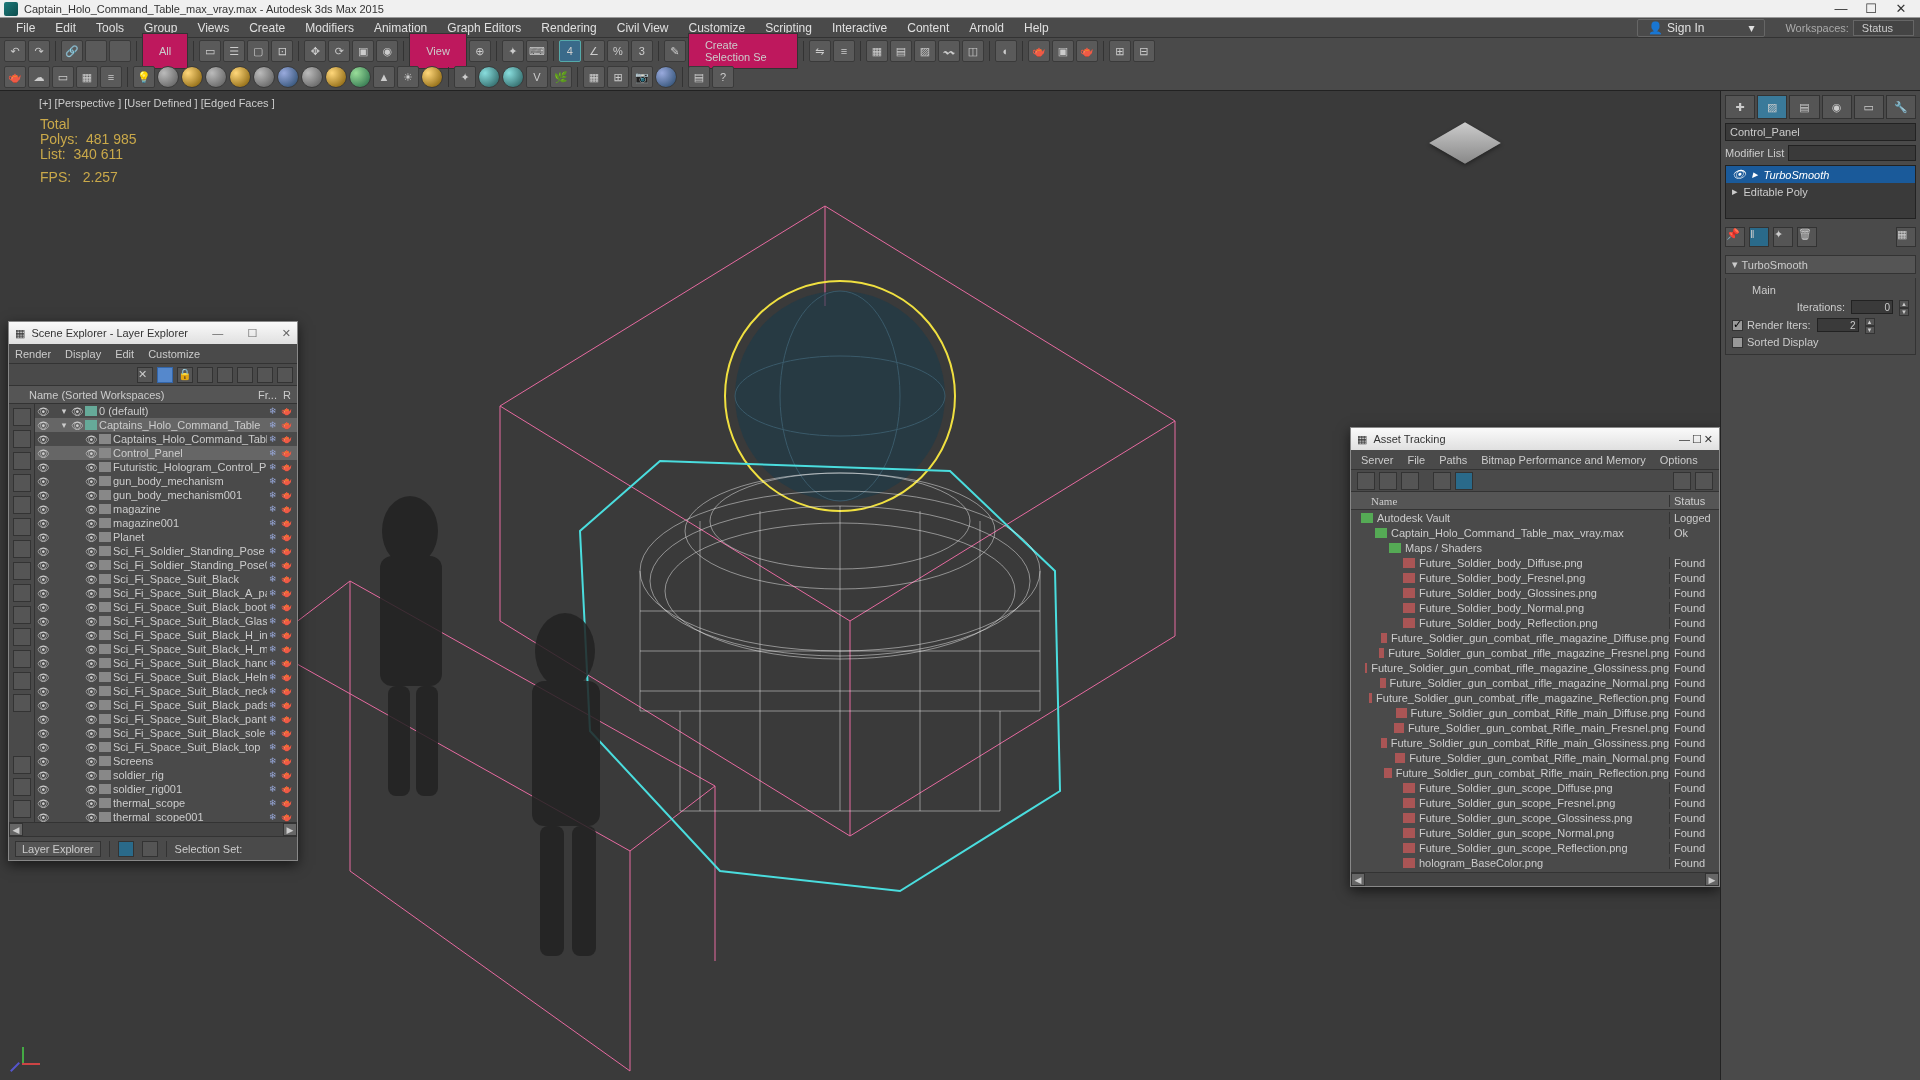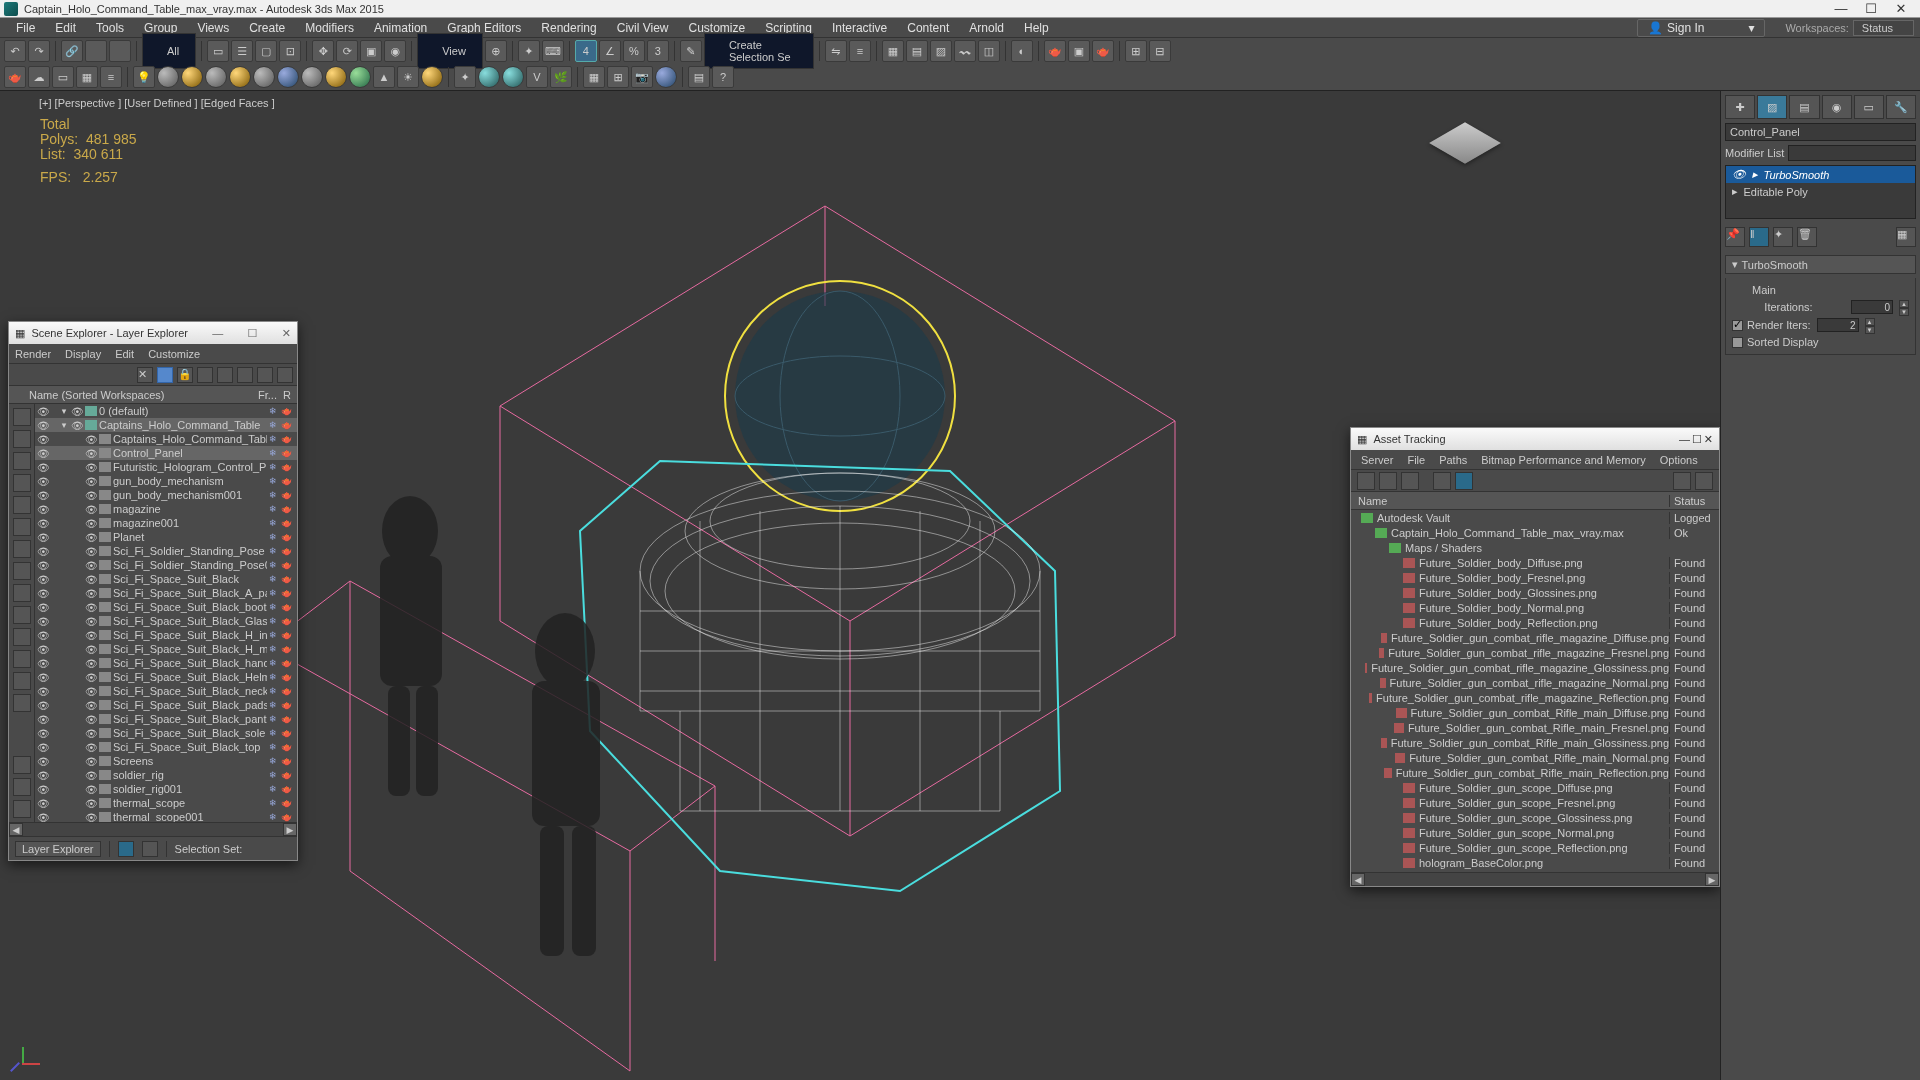--- a/index.html
+++ b/index.html
@@ -23,21 +23,21 @@
 .toolbars { background: #4a4a4a; border-bottom: 1px solid #222; }
 .toolrow { height: 26px; display: flex; align-items: center; padding: 0 4px; gap:2px;}
 .toolbtn { width: 22px; height: 22px; background: #5a5a5a; border: 1px solid #3a3a3a; border-radius: 2px; display:flex;align-items:center;justify-content:center; cursor:pointer;}
 .toolbtn.sphere { border-radius:50%; background:radial-gradient(circle at 30% 30%, #bbb, #555);}
 .toolbtn.sphere.gold { background:radial-gradient(circle at 30% 30%, #ffd77a, #7a5500);}
 .toolbtn.sphere.blue { background:radial-gradient(circle at 30% 30%, #9ad, #246);}
 .toolbtn.sphere.green { background:radial-gradient(circle at 30% 30%, #9d9, #264);}
 .toolbtn.sphere.teal { background:radial-gradient(circle at 30% 30%, #8dd, #255);}
 .toolbtn.active { background:#3a6a8a; border-color:#5aa;}
 .toolsep { width:1px; height:20px; background:#333; margin:0 3px;}
-.toolcombo { height:36px; background:#0f172a;border:1px solid #333;color:#ccc;padding:0 16px 0 24px; font-size:11px;display:flex;align-items:center;}
+.toolcombo { height:36px; background:#be185d;border:1px solid #333;color:#ccc;padding:0 16px 0 16px; font-size:11px;display:flex;align-items:center;}
 
 
 .main { position:relative; height: calc(100% - 18px - 20px - 52px); display:flex;}
 .viewport { flex:1; background:#3a3a3a; position:relative; overflow:hidden;}
 .viewport-label { position:absolute; top:6px; left:8px; color:#ccc; font-size:11px;padding-left:31px;}
 .stats { position:absolute; top:26px; left:40px; color:#caa94a; font-size:14px; line-height:15px;}
 .viewcube { position:absolute; top:20px; right:220px; width:70px; height:70px; }
 .viewcube .cube { width:40px;height:40px;background:linear-gradient(135deg,#ccc,#888);transform:rotate(45deg) skew(-15deg,-15deg);margin:12px auto;box-shadow:2px 2px 4px rgba(0,0,0,.4);}
 
 .scene-canvas { position:absolute; inset:0; width:100%; height:100%; }
@@ -52,21 +52,21 @@
 .modcombo{height:16px;background:#3a3a3a;border:1px solid #222;}
 .modstack { background:#3a3a3a; border:1px solid #222; height:54px;}
 .modstack-item { padding:2px 6px; display:flex;align-items:center;gap:6px;}
 .modstack-item.sel { background:#1a5a9a; color:#fff; font-style:italic;}
 .modtoolbar { display:flex; gap:4px; padding:4px 0;}
 .modbtn { width:20px;height:20px;background:#555;border:1px solid #333;cursor:pointer;}
 .modbtn.active{background:#2a6a8a;}
 .rollout-hdr { background:#555;border:1px solid #333;padding:2px 6px;display:flex;align-items:center;gap:4px;}
 .rollout-body { border:1px solid #333;border-top:none;padding:6px;display:flex;flex-direction:column;gap:4px;}
 .param-row { display:flex;align-items:center;gap:6px;font-size:11px;}
-.param-row .plabel{flex:1;text-align:center;}
+.param-row .plabel{flex:1;text-align:right;}
 .spinner { width:42px;height:14px;background:#3a3a3a;border:1px solid #222;color:#ccc;text-align:right;padding:0 2px;font-size:10px;display:flex;align-items:center;justify-content:flex-end;}
 .spinbtns{width:10px;height:14px;display:flex;flex-direction:column;}
 .spinbtns div{flex:1;background:#555;border:1px solid #333;font-size:6px;display:flex;align-items:center;justify-content:center;}
 .chk{display:flex;align-items:center;gap:4px;}
 .chk .box{width:11px;height:11px;background:#999;border:1px solid #333;position:relative;}
 .chk .box.checked::after{content:"✓";position:absolute;top:-3px;left:0;color:#000;font-size:11px;}
 
 
 .scene-explorer { position:absolute; top:230px; left:8px; width:290px; height:540px; background:#4a4a4a; border:1px solid #888; box-shadow:0 4px 12px rgba(0,0,0,.6); display:flex;flex-direction:column;}
 .se-title { height:22px; background:linear-gradient(#fafafa,#e0e0e0); color:#333;display:flex;align-items:center;padding:0 6px;gap:6px;}
@@ -97,21 +97,21 @@
 
 
 .asset-track { position:absolute; top:336px; right:0; width:370px; height:460px; background:#4a4a4a; border:1px solid #888; box-shadow:0 4px 12px rgba(0,0,0,.6);display:flex;flex-direction:column;}
 .at-title { height:22px; background:linear-gradient(#fafafa,#e0e0e0);color:#333;display:flex;align-items:center;padding:0 6px;gap:6px;}
 .at-title .winbtns{margin-left:auto;display:flex;gap:2px;}
 .at-menu{height:20px;display:flex;align-items:center;gap:14px;padding:0 10px;border-bottom:1px solid #333;}
 .at-tools{height:22px;display:flex;align-items:center;gap:4px;padding:0 6px;border-bottom:1px solid #333;}
 .at-tools .tb{width:18px;height:18px;background:#555;border:1px solid #333;}
 .at-tools .sp{flex:1;}
 .at-hdr{height:18px;background:#555;display:flex;align-items:center;border-bottom:1px solid #333;}
-.at-hdr .c1{flex:1;padding-left:7px;} .at-hdr .c2{width:50px;border-left:1px solid #333;padding-left:4px;}
+.at-hdr .c1{flex:1;padding-left:20px;font-family:Liberation Serif, serif;} .at-hdr .c2{width:50px;border-left:1px solid #333;padding-left:4px;}
 .at-body{flex:1;overflow:auto;}
 .at-row{height:15px;display:flex;align-items:center;font-size:11px;}
 .at-row .c1{flex:1;display:flex;align-items:center;gap:4px;white-space:nowrap;overflow:hidden;}
 .at-row .c2{width:50px;border-left:1px solid #333;padding-left:4px;}
 .at-row .fic{width:12px;height:10px;background:#a55;margin-left:2px;}
 .at-row.grp .fic{background:#5a5;}
 .at-hscroll{height:14px;background:#555;border-top:1px solid #333;display:flex;}
 .at-hscroll .arr{width:14px;background:#666;border:1px solid #333;display:flex;align-items:center;justify-content:center;font-size:9px;}
 .at-hscroll .track{flex:1;background:#444;}
 

